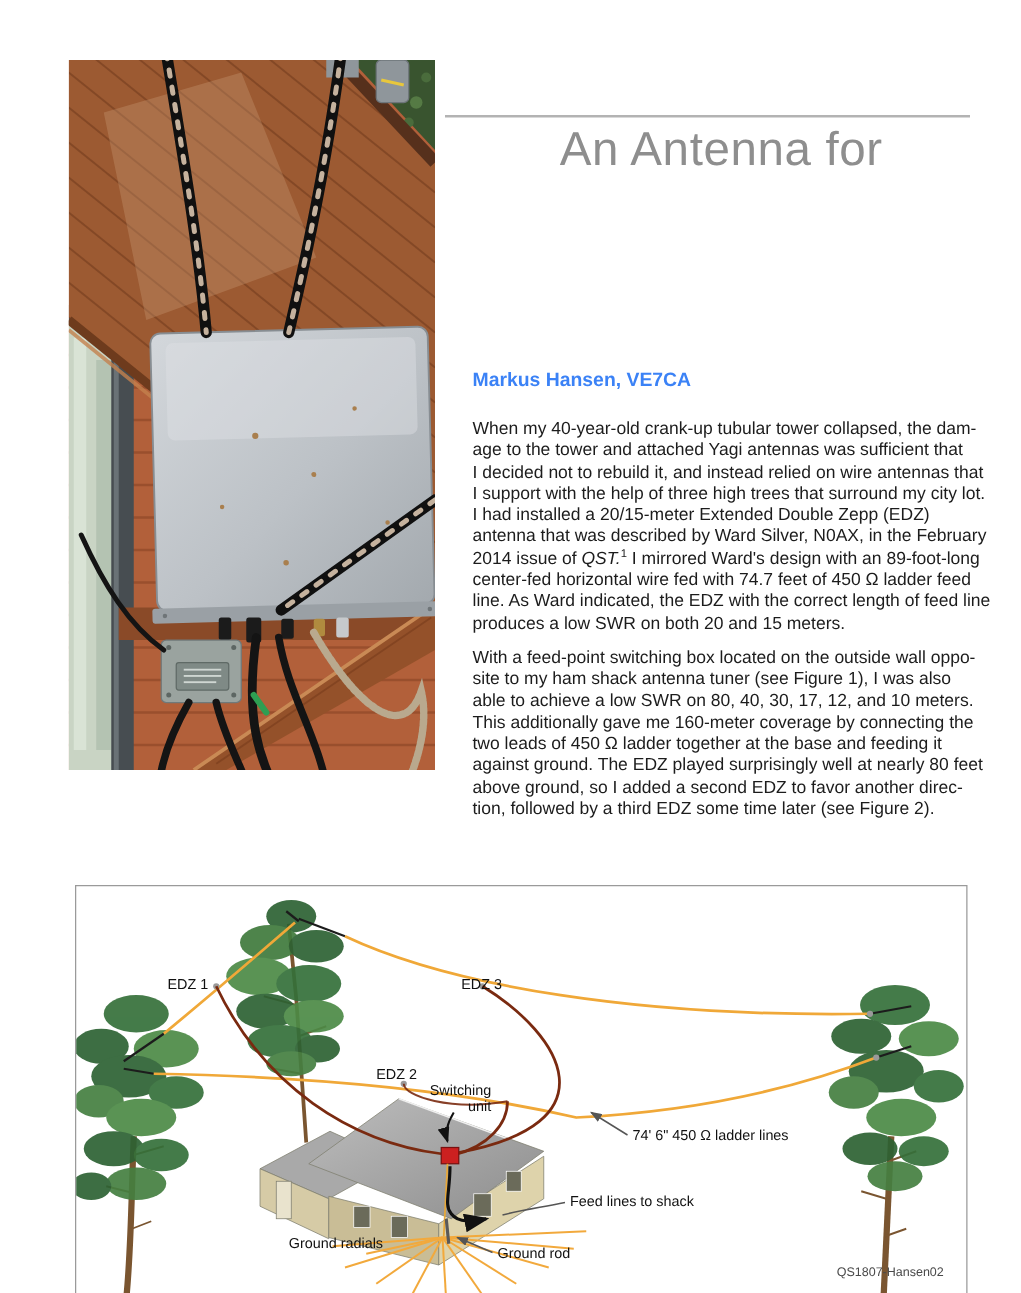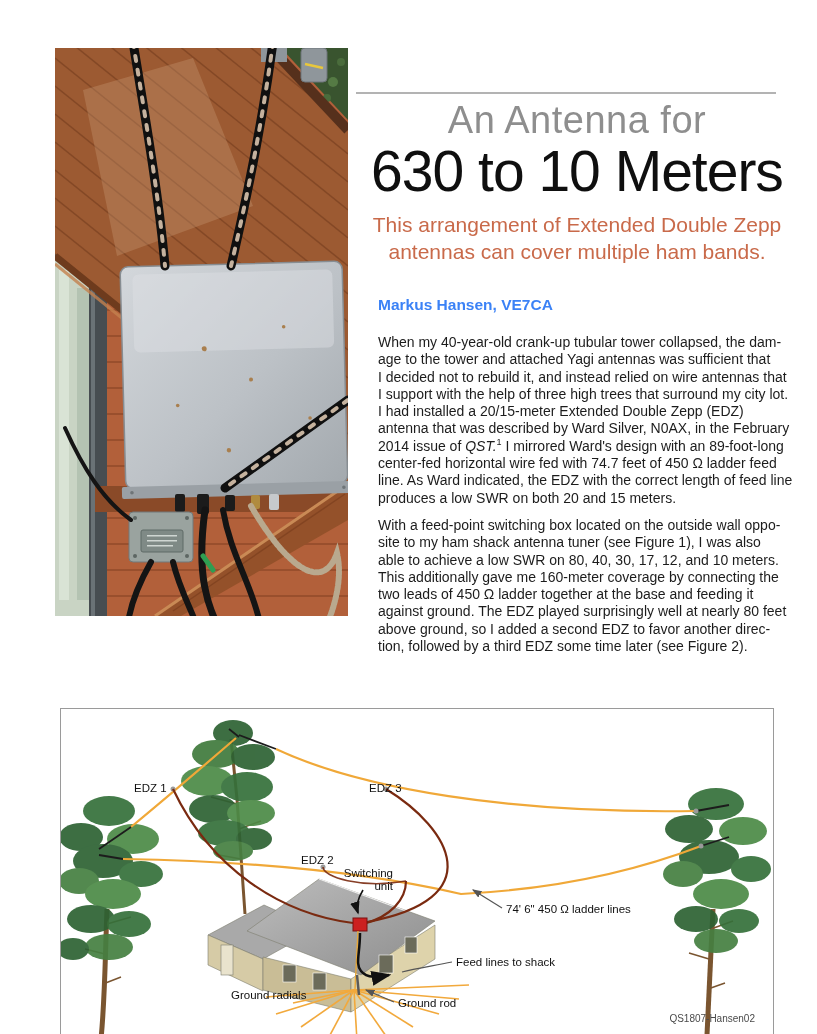--- a/index.html
+++ b/index.html
@@ -176,23 +176,20 @@
       <path d="M118,514 C128,556 150,580 152,620" stroke="#141414" stroke-width="6"></path>
       <path d="M150,462 C142,520 148,560 176,600" stroke="#141414" stroke-width="7"></path>
       <path d="M168,462 C176,510 200,540 208,590" stroke="#141414" stroke-width="6"></path>
       <path d="M196,458 C232,520 268,545 282,505 C290,540 272,580 260,600" stroke="#b9a98e" stroke-width="6" stroke-dasharray="3 2"></path>
       <path d="M148,508 l10,14" stroke="#2e9e52" stroke-width="5"></path>
     </g>
   </svg>
 
   <div id="title-rule" class="abs"></div>
   <div id="kicker" class="abs">An Antenna for</div>
-  <div id="main-title" class="abs">630 to 10 Meters</div>
-  <div id="subtitle" class="abs pre">This arrangement of Extended Double Zepp
-antennas can cover multiple ham bands.</div>
 
   <div id="author" class="abs">Markus Hansen, VE7CA</div>
 
   <p id="para1" class="abs bodytext pre"><span>When my 40-year-old crank-up tubular tower collapsed, the dam-
 age to the tower and attached Yagi antennas was sufficient that
 I decided not to rebuild it, and instead relied on wire antennas that
 I support with the help of three high trees that surround my city lot.
 I had installed a 20/15-meter Extended Double Zepp (EDZ)
 antenna that was described by Ward Silver, N0AX, in the February
 2014 issue of </span><i>QST.</i><sup>1</sup><span> I mirrored Ward's design with an 89-foot-long

